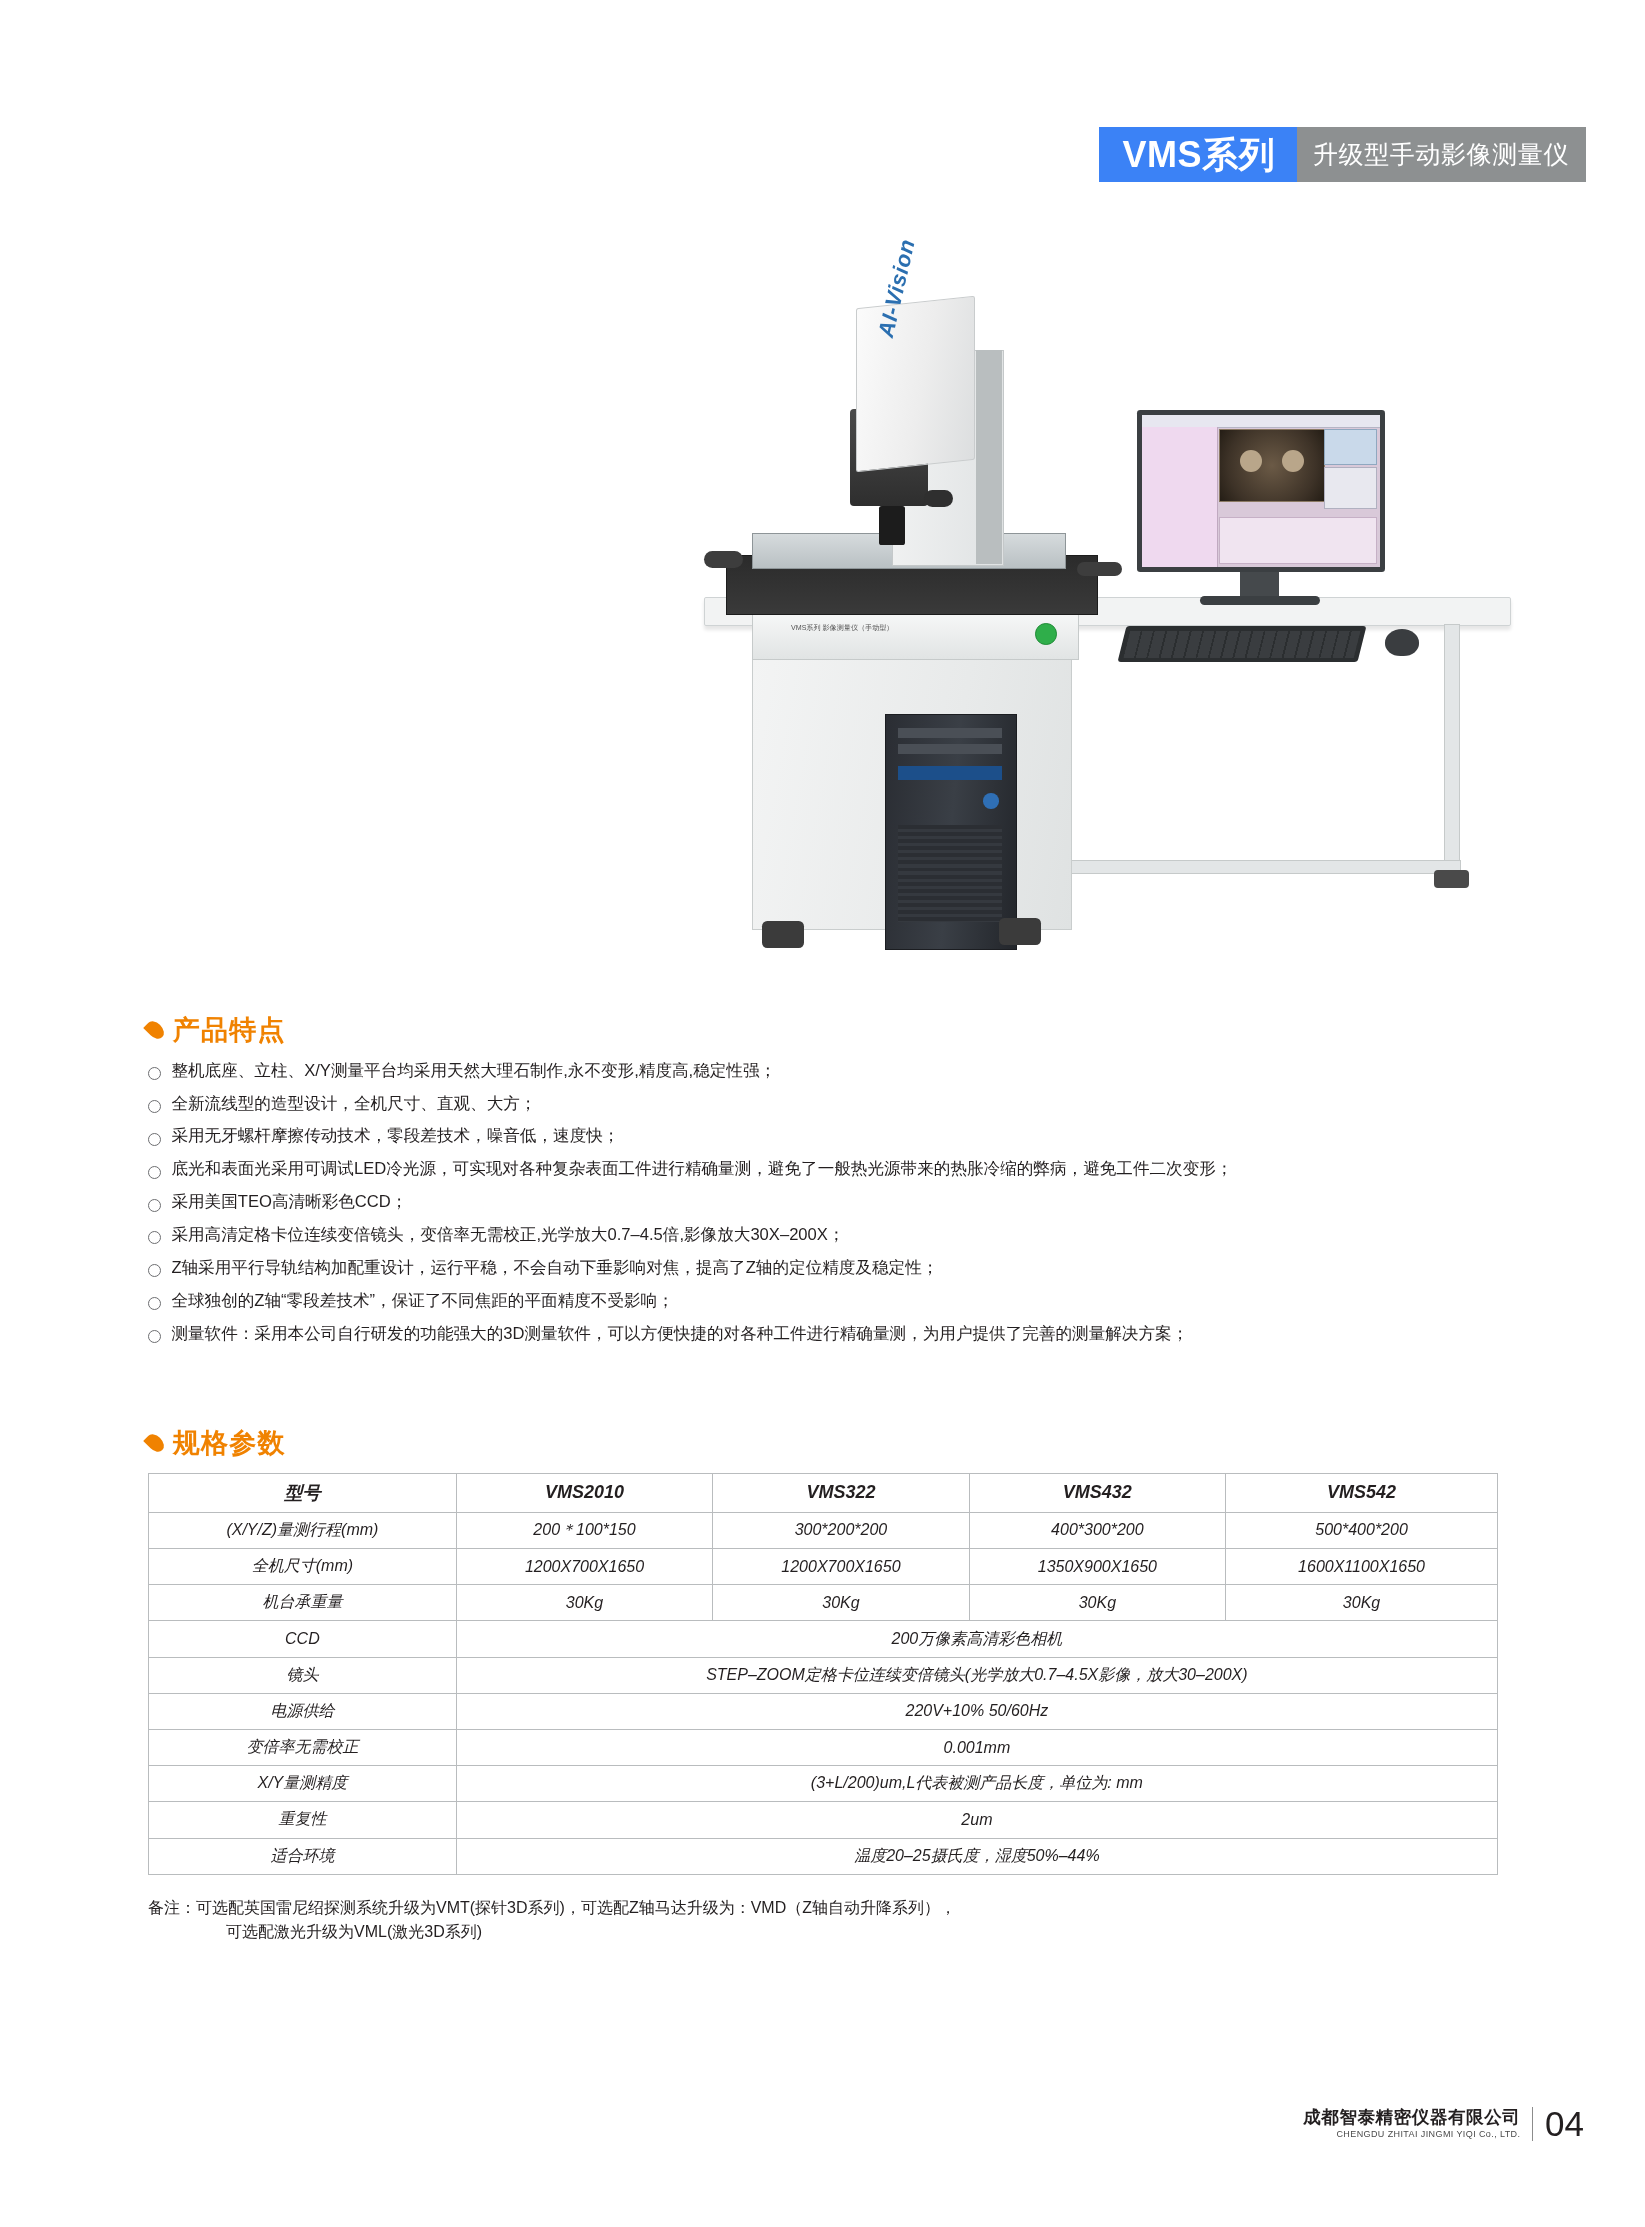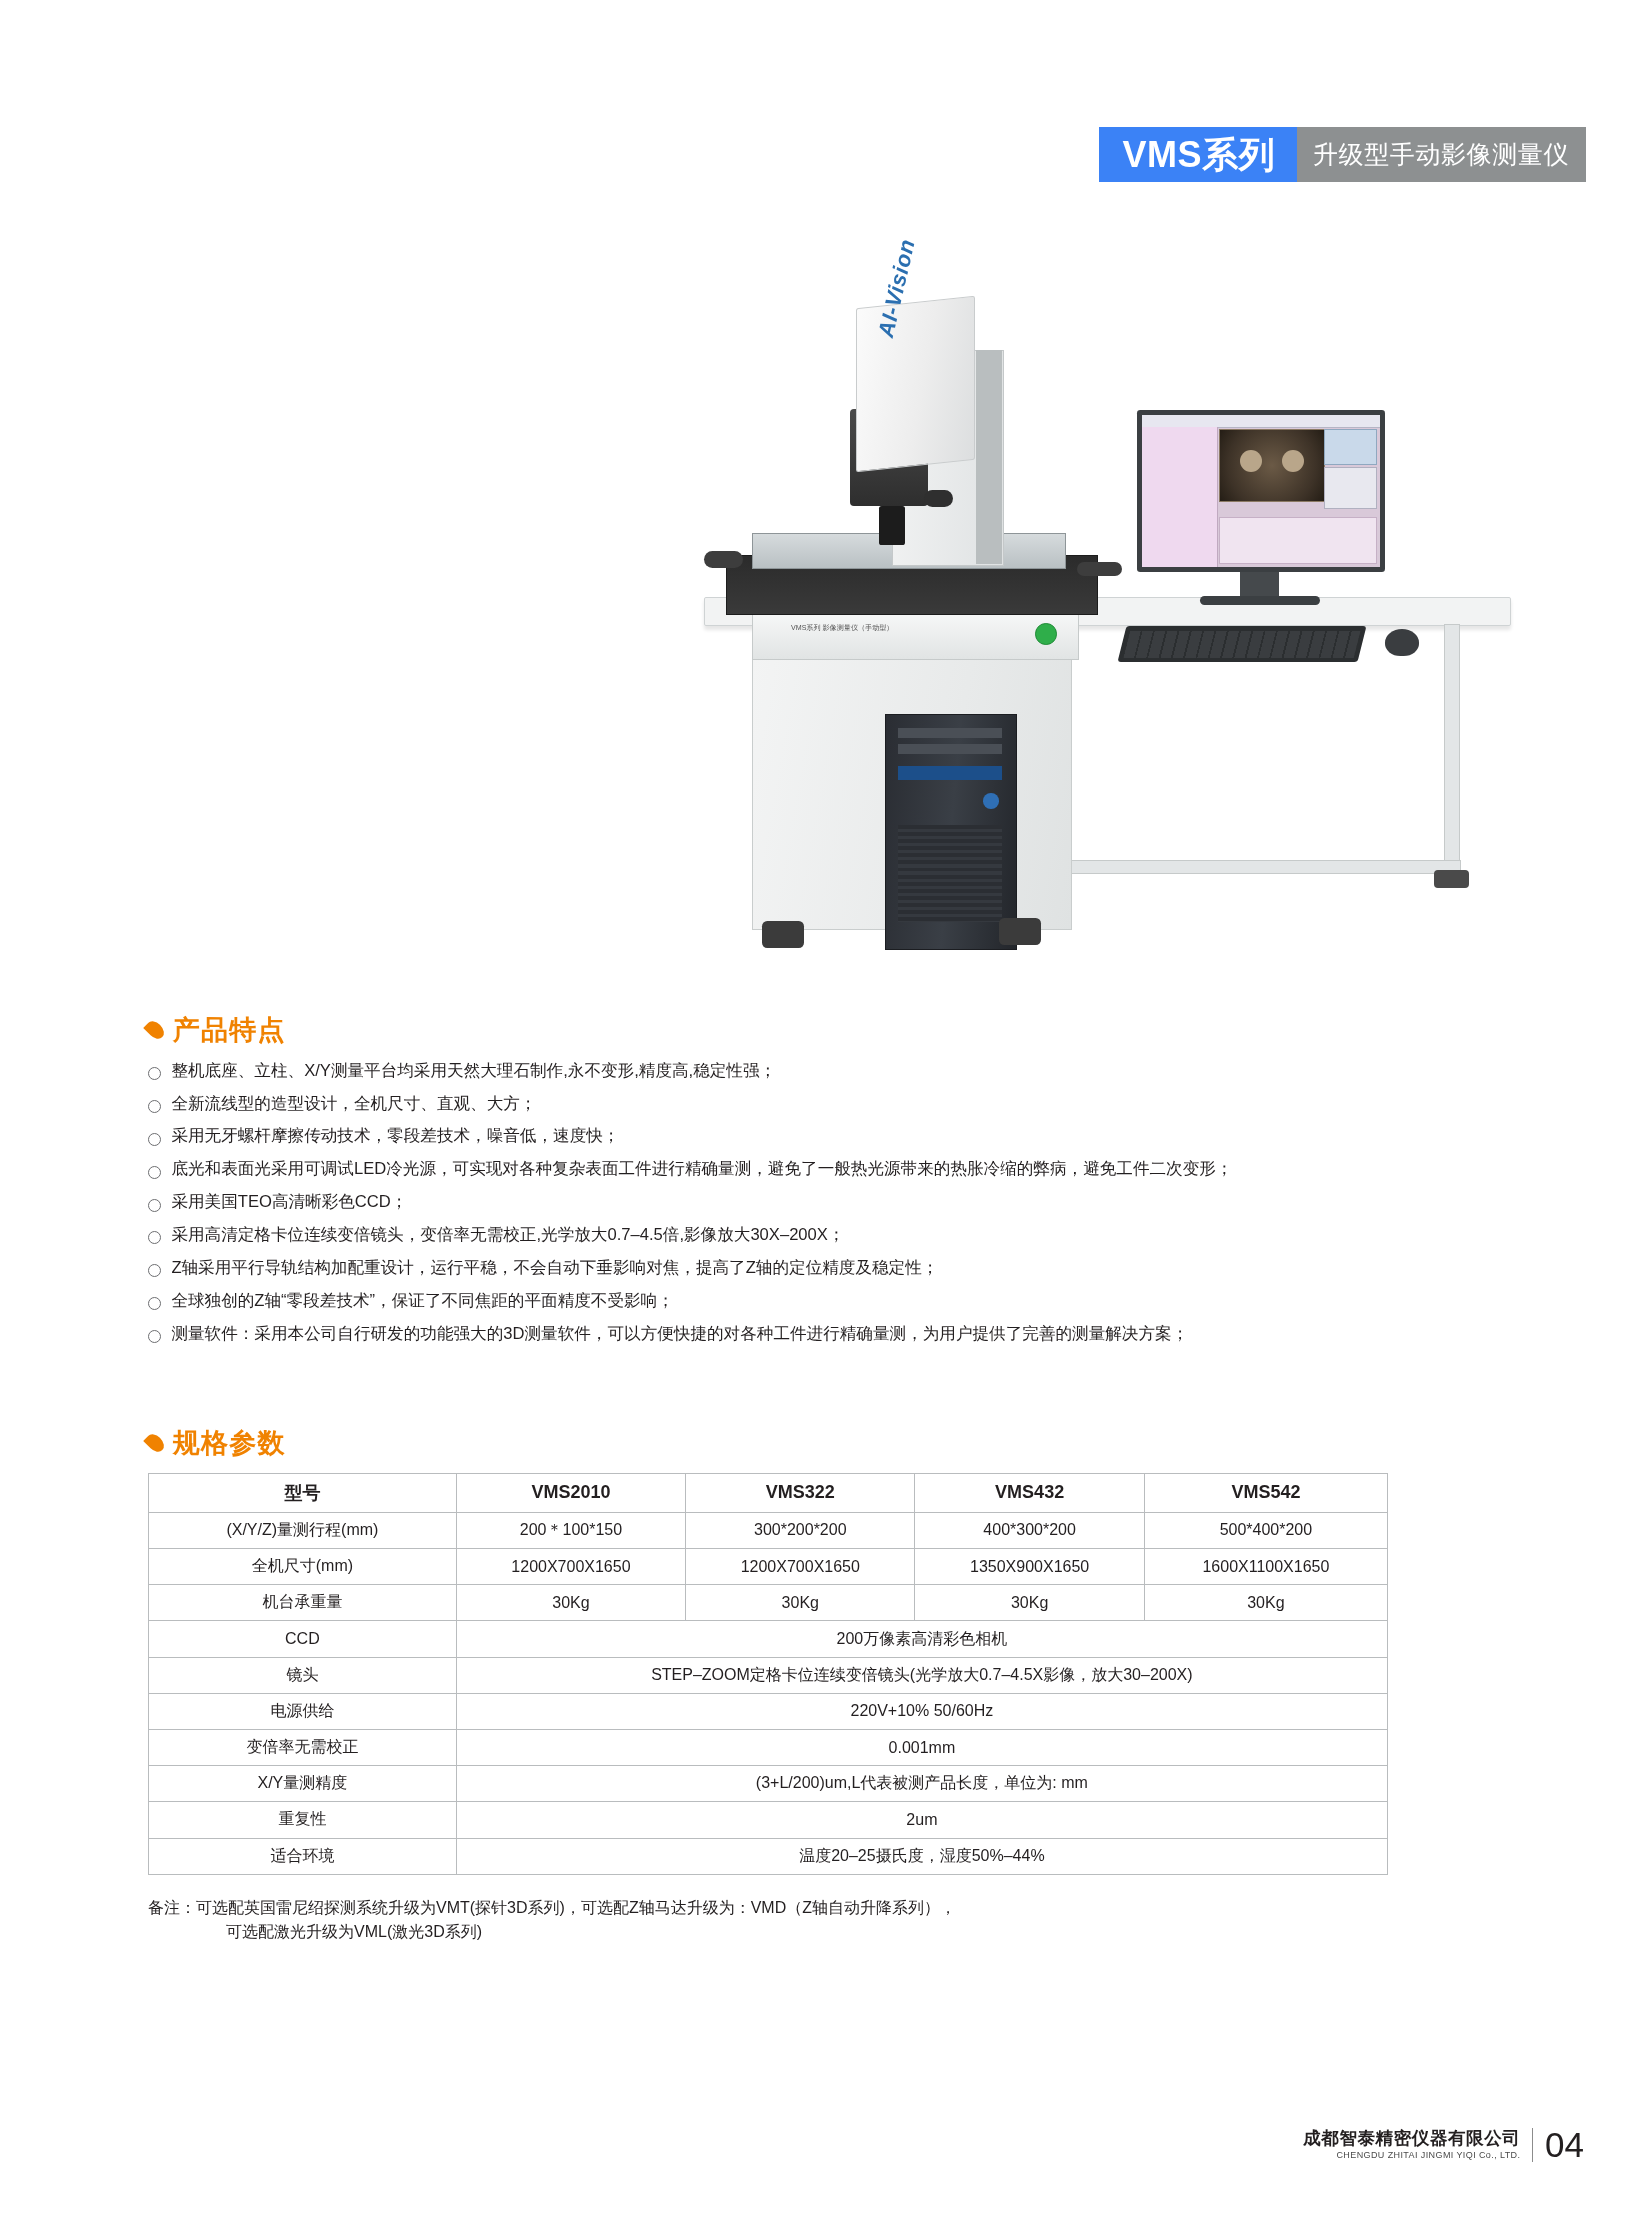--- a/index.html
+++ b/index.html
@@ -448,23 +448,24 @@
     border: 1.3px solid #6d6e71;
     border-radius: 50%;
     margin-right: 10.4px;
     margin-top: 5.8px;
   }
 
   
   #specs-section { top: 1425px; }
   table.specs {
     border-collapse: collapse;
-    width: 1240px;
+    width: 1350px;
     margin-top: 5.2px;
     font-size: 16px;
+    font-style: italic;
   }
   table.specs td, table.specs th {
     border: 0.6px solid #b9bcbe;
     text-align: center;
     padding: 7.1px 3.9px;
     color: #231f20;
     font-weight: normal;
   }
   table.specs th {
     font-weight: bold;
@@ -476,21 +477,21 @@
     line-height: 1.5;
     margin-top: 21px;
     color: #231f20;
   }
   .note-indent { padding-left: 78px; display: block; }
 
   
   .footer {
     position: absolute;
     right: 62px;
-    bottom: 62px;
+    bottom: 83px;
     display: flex;
     align-items: center;
     gap: 11.7px;
   }
   .footer-text { text-align: right; line-height: 1.25; }
   .footer-cn { font-size: 17.5px; font-weight: bold; color: #231f20; letter-spacing: 0.6px;}
   .footer-en { font-size: 9px; color: #4a4a4a; letter-spacing: 0.4px;}
   .footer-divider { width: 1.3px; height: 34px; background: #8c8c8c; }
   .footer-page { font-size: 35px; color: #231f20; font-weight: normal;}
 </style>

